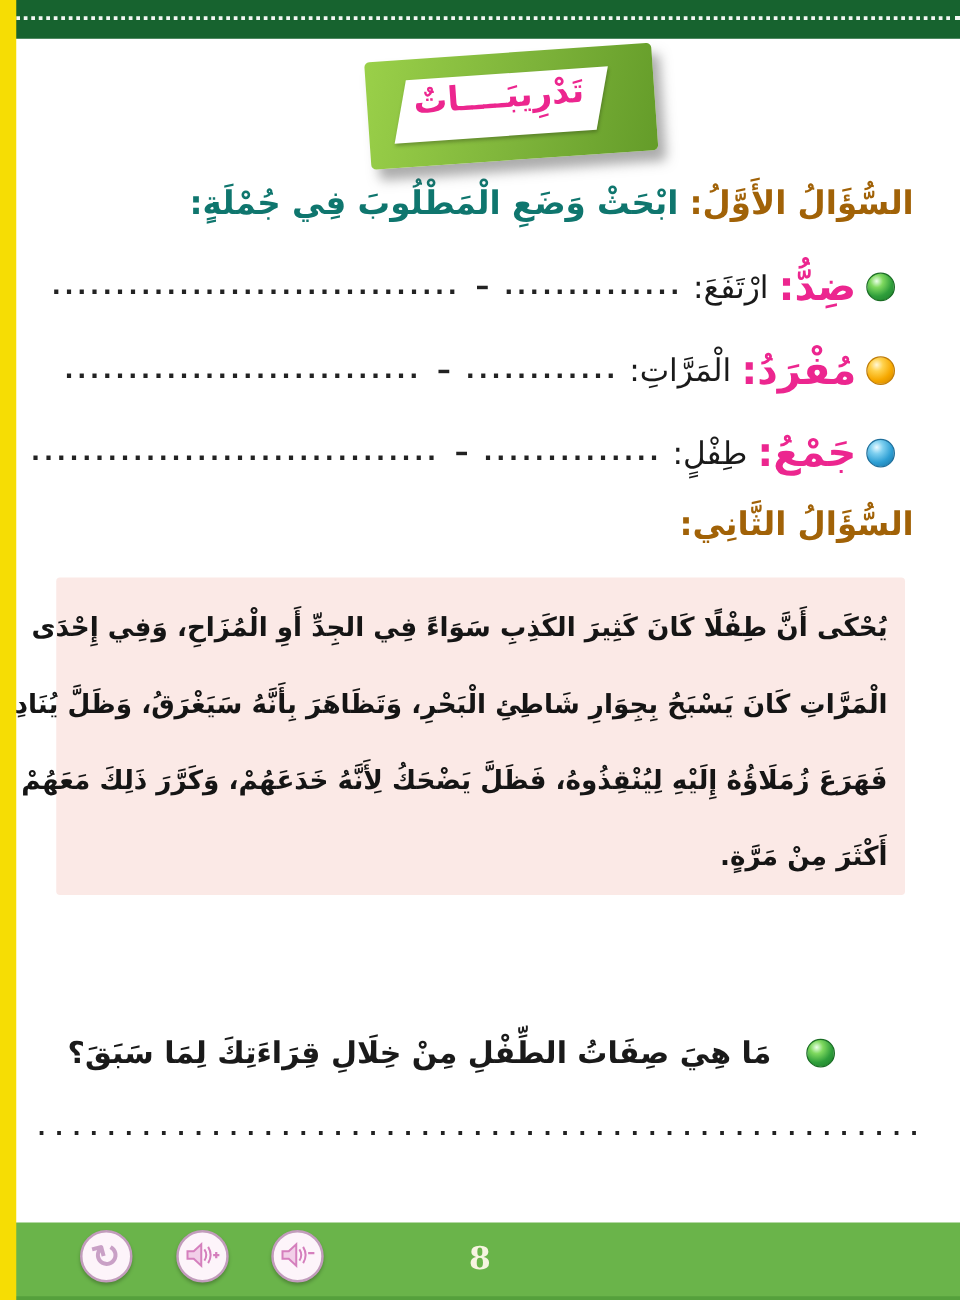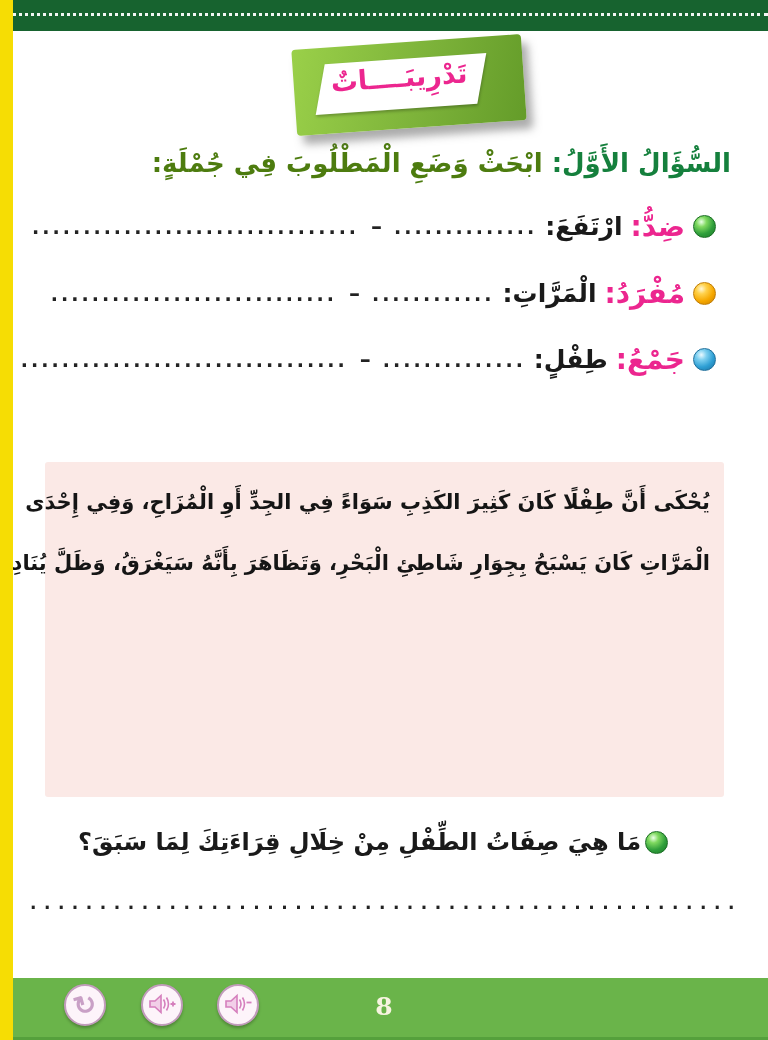--- a/index.html
+++ b/index.html
@@ -32,55 +32,55 @@
     transform:rotate(-4deg);
     color:#ec268f; font-size:27px; font-weight:bold; direction:rtl;
   }
 
   
   .q-header{
     position:absolute; right:0; left:0; display:flex; direction:rtl;
     align-items:baseline; gap:9px; padding-right:37px;
     font-weight:bold; font-size:26px; white-space:nowrap;
   }
-  .q-label{color:#15803d;}
-  .q-text{color:#4d7c0f;}
+  .q-label{color:#a16207;}
+  .q-text{color:#0f766e;}
   .q1{top:148px;}
   .q2{top:405px;}
 
   
   .ex-row{
     position:absolute; left:0; right:0; display:flex; direction:rtl;
     align-items:center; gap:8px; padding-right:52px; white-space:nowrap;
   }
   .row1{top:210px;} .row2{top:277px;} .row3{top:343px;}
   .bullet{width:21px; height:21px; border-radius:50%; flex:0 0 auto;}
   .bullet-green{background:radial-gradient(circle at 35% 28%, #eaffe8 0%, #7fd95f 25%, #2f9e3b 60%, #1c7a28 100%); border:1px solid #1a6d24;}
   .bullet-orange{background:radial-gradient(circle at 35% 28%, #fff7d8 0%, #ffd24d 25%, #f6a800 60%, #c97f00 100%); border:1px solid #c07c05;}
   .bullet-blue{background:radial-gradient(circle at 35% 28%, #eaf9ff 0%, #7fd0f0 25%, #2e9fd4 60%, #1b6f9e 100%); border:1px solid #1f6f9b;}
-  .ex-label{color:#ec268f; font-size:28px; font-weight:bold;}
-  .ex-word{color:#1a1a1a; font-size:25px; font-weight:bold;}
+  .ex-label{color:#ec268f; font-size:32px; font-weight:bold;}
+  .ex-word{color:#1a1a1a; font-size:25px; font-weight:normal;}
   .dots{color:#222; font-size:19px; font-weight:bold; letter-spacing:3px; direction:ltr;}
   .dash{color:#222; font-size:22px; font-weight:bold; margin:0 4px;}
 
   
   .passage{
-    position:absolute; left:45px; top:462px; width:679px; height:335px;
+    position:absolute; left:45px; top:462px; width:679px; height:254px;
     background:#fbe9e6; border-radius:3px; direction:rtl;
     padding:10px 14px 0 14px; box-sizing:border-box;
   }
   .passage-line{
     color:#151515; font-size:21px; font-weight:bold;
     line-height:61px; text-align:right; white-space:nowrap;
   }
 
   
   .followup{
     position:absolute; left:0; right:0; top:828px; display:flex; direction:rtl;
-    align-items:center; gap:4px; padding-right:100px; white-space:nowrap;
+    align-items:center; gap:28px; padding-right:100px; white-space:nowrap;
   }
   .followup-text{color:#1a1a1a; font-size:24px; font-weight:bold;}
 
   
   .answer-line{
     position:absolute; left:30px; top:893px; width:712px; height:28px;
     overflow:hidden; white-space:nowrap; direction:ltr;
     color:#222; font-size:17px; font-weight:bold; letter-spacing:7.5px;
   }
 
@@ -144,25 +144,28 @@
   <div class="ex-row row3">
     <span class="bullet bullet-blue"></span>
     <span class="ex-label">جَمْعُ:</span>
     <span class="ex-word">طِفْلٍ:</span>
     <span class="dots">..............</span>
     <span class="dash">–</span>
     <span class="dots">................................</span>
   </div>
 
   <div class="q-header q2">
+    <span class="q-label">السُّؤَالُ الثَّانِي:</span>
   </div>
 
   <div class="passage">
     <div class="passage-line">يُحْكَى أَنَّ طِفْلًا كَانَ كَثِيرَ الكَذِبِ سَوَاءً فِي الجِدِّ أَوِ الْمُزَاحِ، وَفِي إِحْدَى</div>
     <div class="passage-line">الْمَرَّاتِ كَانَ يَسْبَحُ بِجِوَارِ شَاطِئِ الْبَحْرِ، وَتَظَاهَرَ بِأَنَّهُ سَيَغْرَقُ، وَظَلَّ يُنَادِي</div>
+    <div class="passage-line">فَهَرَعَ زُمَلَاؤُهُ إِلَيْهِ لِيُنْقِذُوهُ، فَظَلَّ يَضْحَكُ لِأَنَّهُ خَدَعَهُمْ، وَكَرَّرَ ذَلِكَ مَعَهُمْ</div>
+    <div class="passage-line">أَكْثَرَ مِنْ مَرَّةٍ.</div>
   </div>
 
   <div class="followup">
     <span class="bullet bullet-green"></span>
     <span class="followup-text">مَا هِيَ صِفَاتُ الطِّفْلِ مِنْ خِلَالِ قِرَاءَتِكَ لِمَا سَبَقَ؟</span>
   </div>
 
   <div class="answer-line">..........................................................</div>
 
   <div class="footer">

